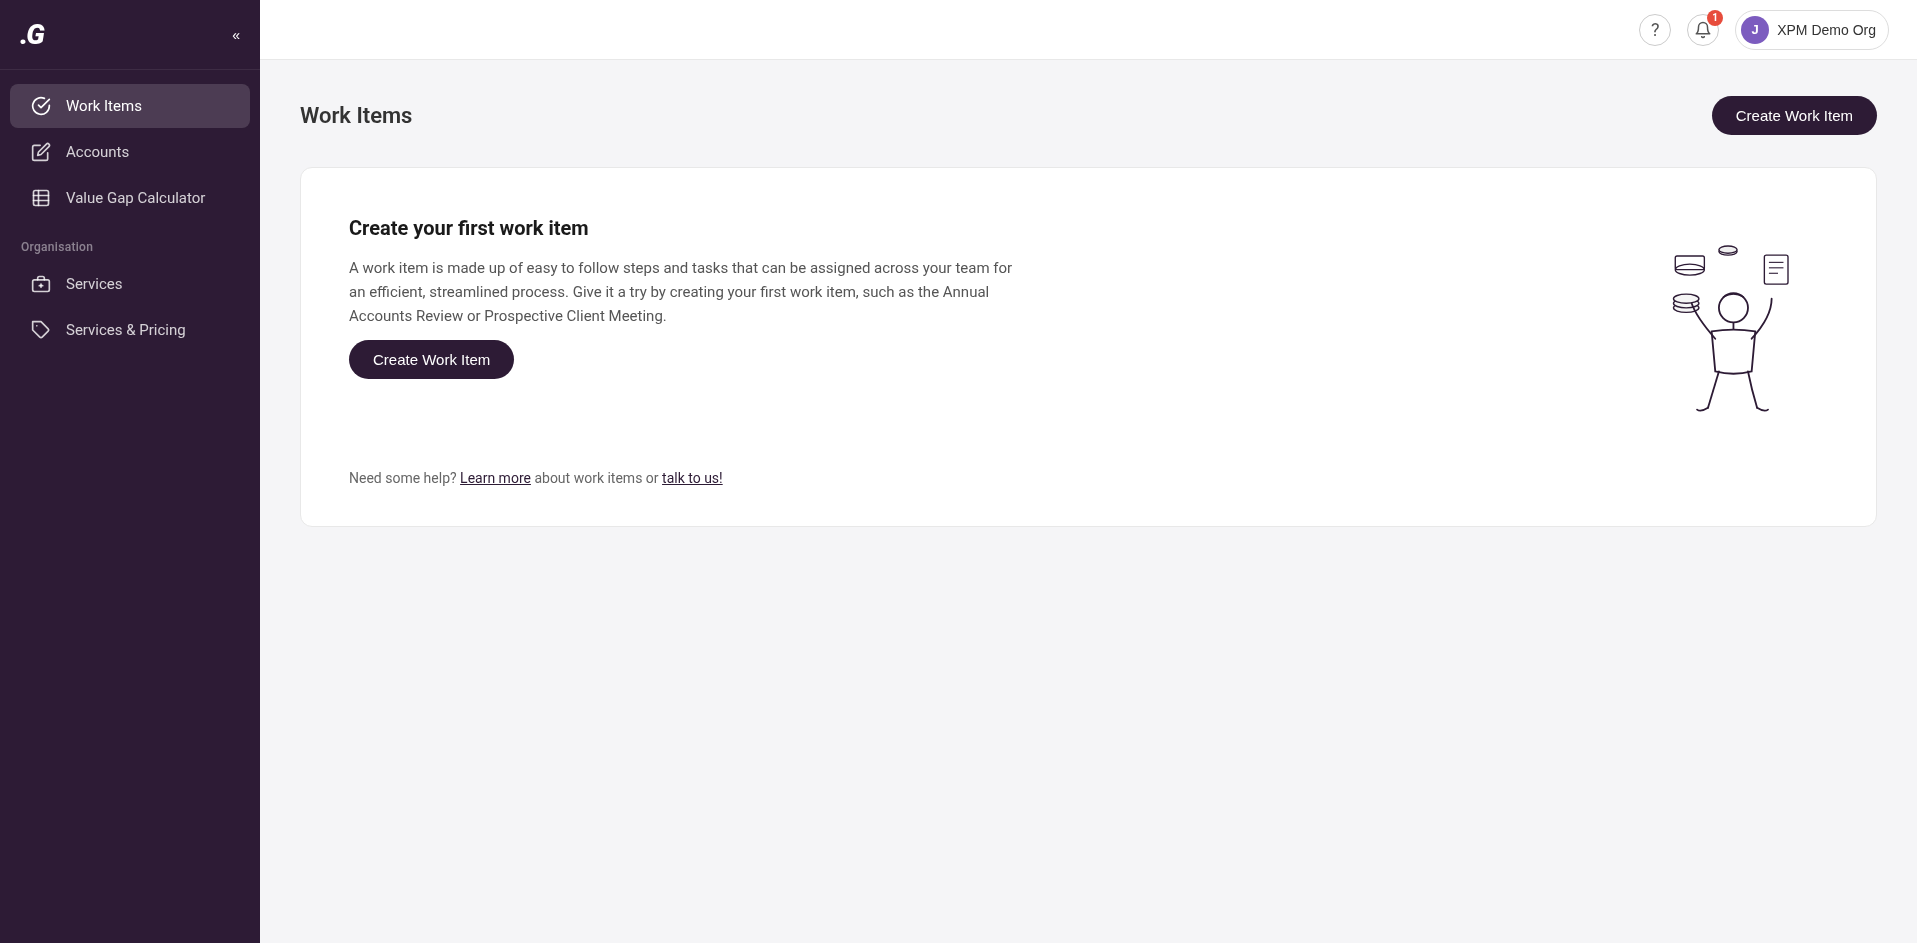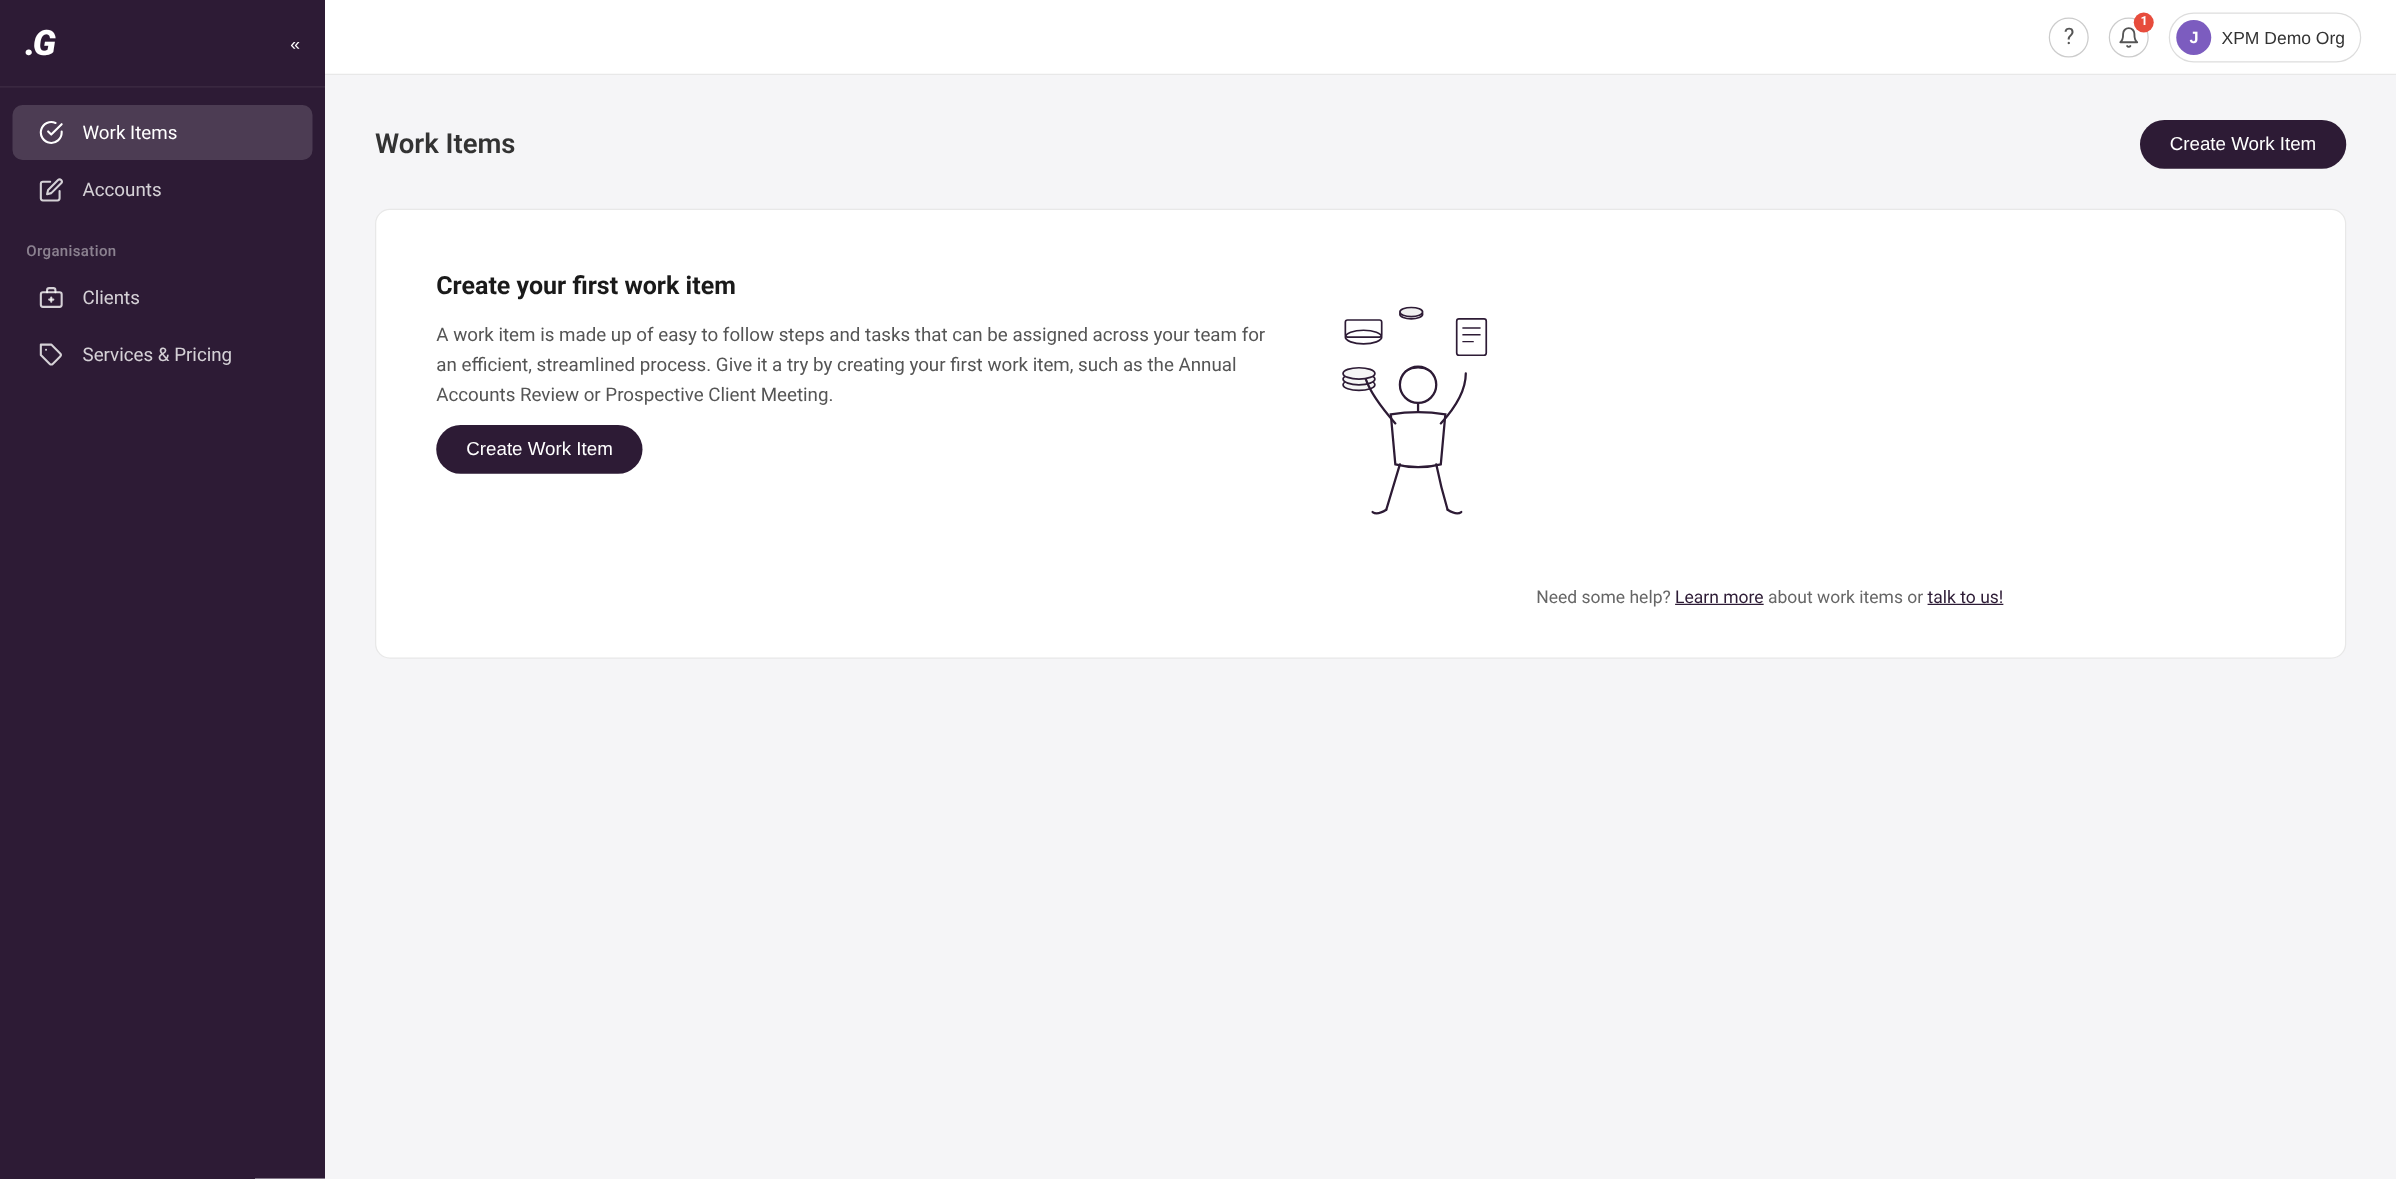--- a/index.html
+++ b/index.html
@@ -202,21 +202,21 @@
     
     .empty-state-card {
       background: #fff;
       border-radius: 12px;
       border: 1px solid #e8e8e8;
       padding: 48px 48px 40px;
       position: relative;
       overflow: hidden;
       min-height: 360px;
       display: flex;
-      flex-direction: row;
+      flex-direction: column;
     }
 
     .empty-state-body {
       display: flex;
       align-items: flex-start;
       justify-content: space-between;
     }
 
     .empty-state-text {
       max-width: 680px;
@@ -287,33 +287,44 @@
     <div class="nav-item">
       <span class="nav-icon">
         <svg width="20" height="20" viewBox="0 0 24 24" fill="none" stroke="currentColor" stroke-width="2" stroke-linecap="round" stroke-linejoin="round">
           <path d="M11 4H4a2 2 0 0 0-2 2v14a2 2 0 0 0 2 2h14a2 2 0 0 0 2-2v-7"></path>
           <path d="M18.5 2.5a2.121 2.121 0 0 1 3 3L12 15l-4 1 1-4 9.5-9.5z"></path>
         </svg>
       </span>
       <span>Accounts</span>
     </div>
 
+    <div class="nav-item">
+      <span class="nav-icon">
+        <svg width="20" height="20" viewBox="0 0 24 24" fill="none" stroke="currentColor" stroke-width="2" stroke-linecap="round" stroke-linejoin="round">
+          <rect x="3" y="3" width="18" height="18" rx="2"></rect>
+          <line x1="3" y1="9" x2="21" y2="9"></line>
+          <line x1="3" y1="15" x2="21" y2="15"></line>
+          <line x1="9" y1="3" x2="9" y2="21"></line>
+        </svg>
+      </span>
+      <span>Value Gap Calculator</span>
+    </div>
 
     <div class="nav-section-label">Organisation</div>
 
     <div class="nav-item">
       <span class="nav-icon">
         <svg width="20" height="20" viewBox="0 0 24 24" fill="none" stroke="currentColor" stroke-width="2" stroke-linecap="round" stroke-linejoin="round">
           <rect x="2" y="7" width="20" height="14" rx="2"></rect>
           <path d="M16 7V5a2 2 0 0 0-2-2h-4a2 2 0 0 0-2 2v2"></path>
           <line x1="12" y1="12" x2="12" y2="16"></line>
           <line x1="10" y1="14" x2="14" y2="14"></line>
         </svg>
       </span>
-      <span>Clients</span>
+      <span>Services</span>
     </div>
 
     <div class="nav-item">
       <span class="nav-icon">
         <svg width="20" height="20" viewBox="0 0 24 24" fill="none" stroke="currentColor" stroke-width="2" stroke-linecap="round" stroke-linejoin="round">
           <path d="M20.59 13.41l-7.17 7.17a2 2 0 0 1-2.83 0L2 12V2h10l8.59 8.59a2 2 0 0 1 0 2.82z"></path>
           <line x1="7" y1="7" x2="7.01" y2="7"></line>
         </svg>
       </span>
       <span>Services &amp; Pricing</span>

